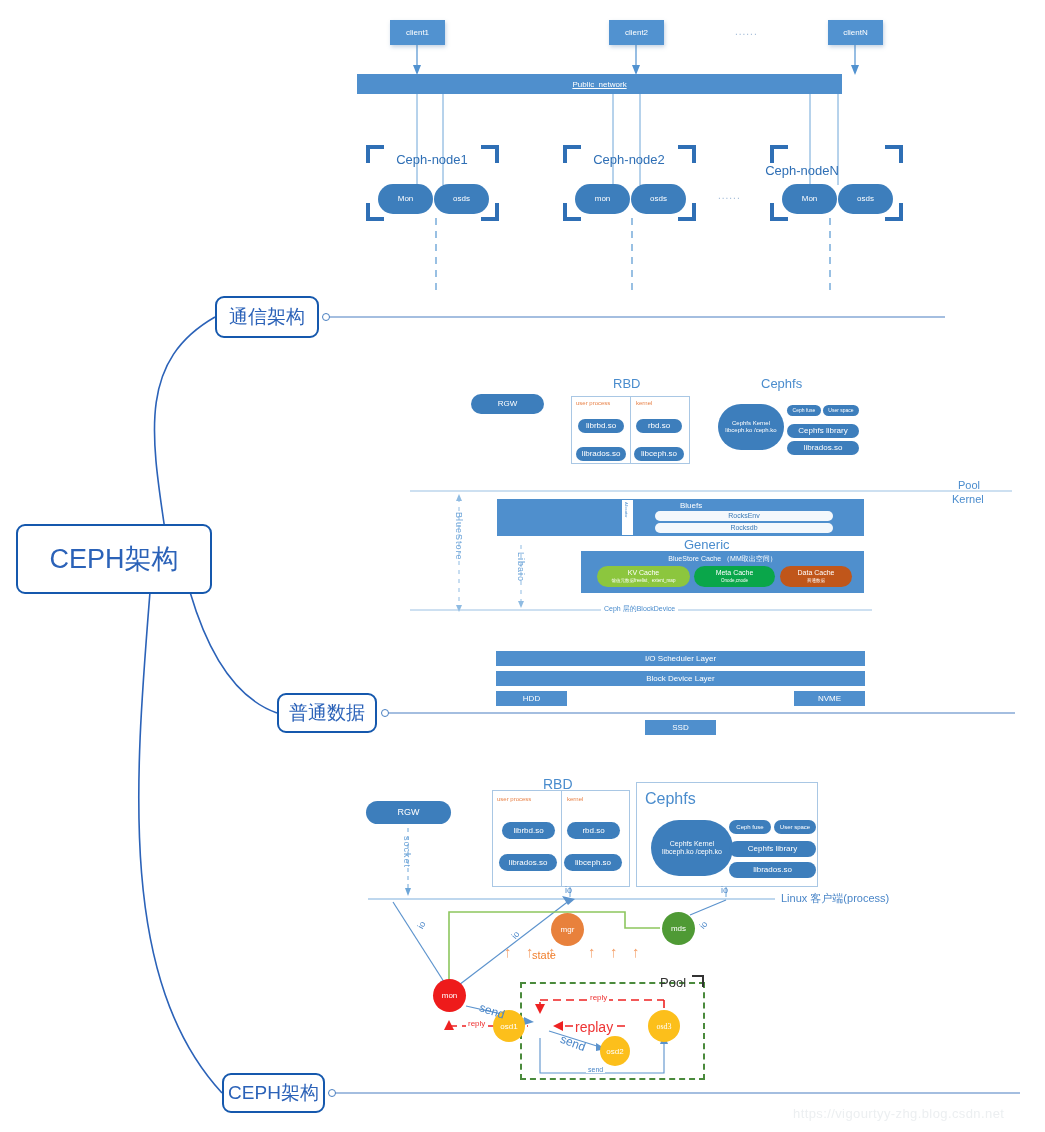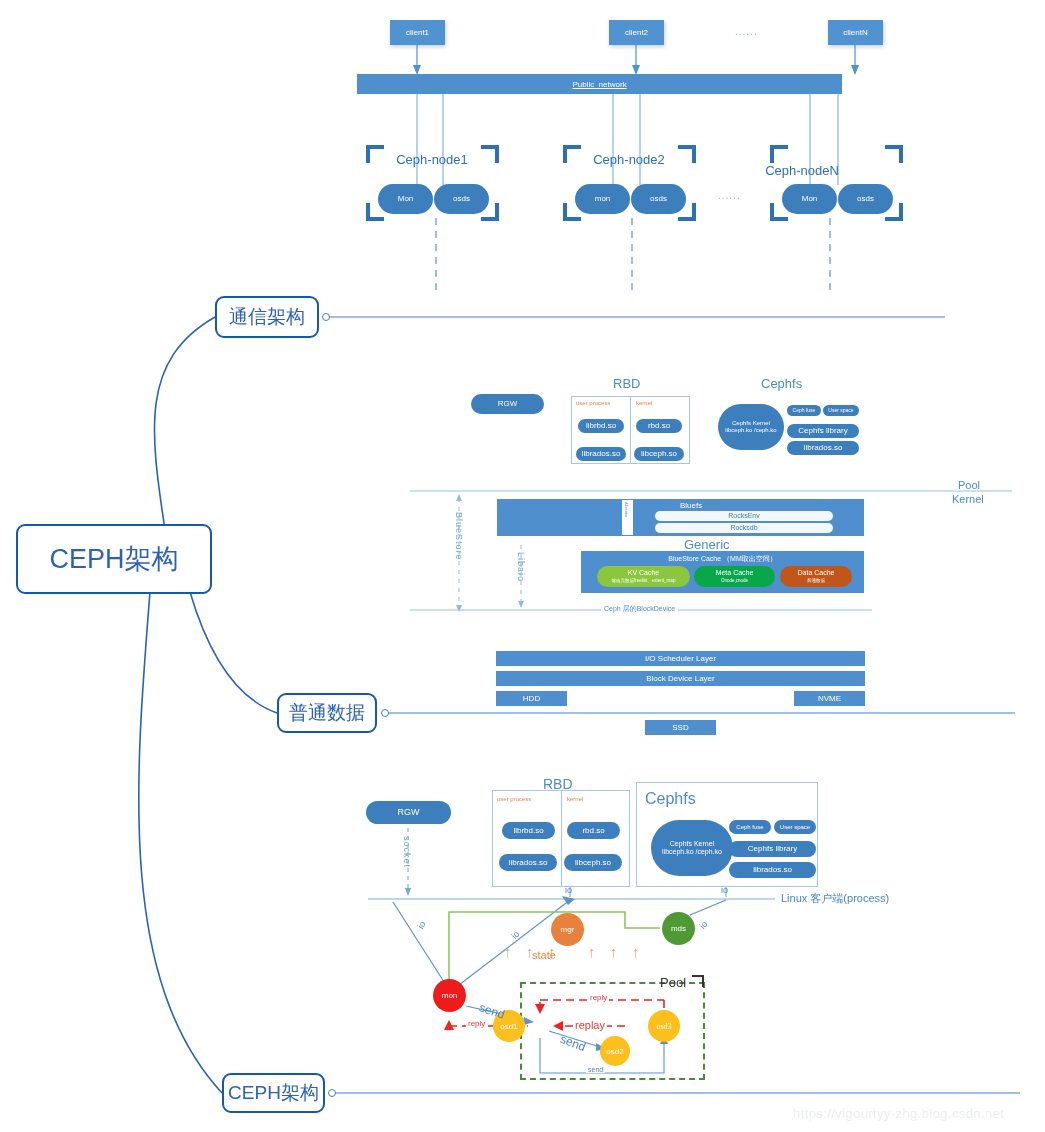--- a/index.html
+++ b/index.html
@@ -374,19 +374,19 @@
   <div class="lbl dark" style="left:660px;top:975px;">Pool</div>
   <div class="brk tr abs" style="left:692px;top:975px;border-color:#333;border-width:2px 2px 0 0;width:10px;height:10px;"></div>
 
   <div class="circ" style="left:493px;top:1010px;width:32px;height:32px;background:#fcbf1b;">osd1</div>
   <div class="circ" style="left:600px;top:1036px;width:30px;height:30px;background:#fcbf1b;">osd2</div>
   <div class="circ" style="left:648px;top:1010px;width:32px;height:32px;background:#fcbf1b;font-family:Liberation Serif, serif;">osd3</div>
 
   <div class="lbl blue" style="left:479px;top:1004px;font-size:12px;transform:rotate(18deg);">send</div>
   <div class="lbl red" style="left:588px;top:993px;font-size:8px;background:#fff;padding:0 2px;">reply</div>
   <div class="lbl red" style="left:466px;top:1019px;font-size:8px;background:#fff;padding:0 2px;">reply</div>
-  <div class="lbl red" style="left:573px;top:1019px;font-size:11px;background:#fff;padding:0 2px;">replay</div>
+  <div class="lbl red" style="left:573px;top:1019px;font-size:14px;background:#fff;padding:0 2px;">replay</div>
   <div class="lbl blue" style="left:560px;top:1036px;font-size:12px;transform:rotate(20deg);">send</div>
   <div class="lbl blue" style="left:586px;top:1066px;font-size:7px;background:#fff;padding:0 2px;">send</div>
 
   <div class="watermark" style="left:793px;top:1106px;">https://vigourtyy-zhg.blog.csdn.net</div>
 
 </div>
 
 </body></html>

